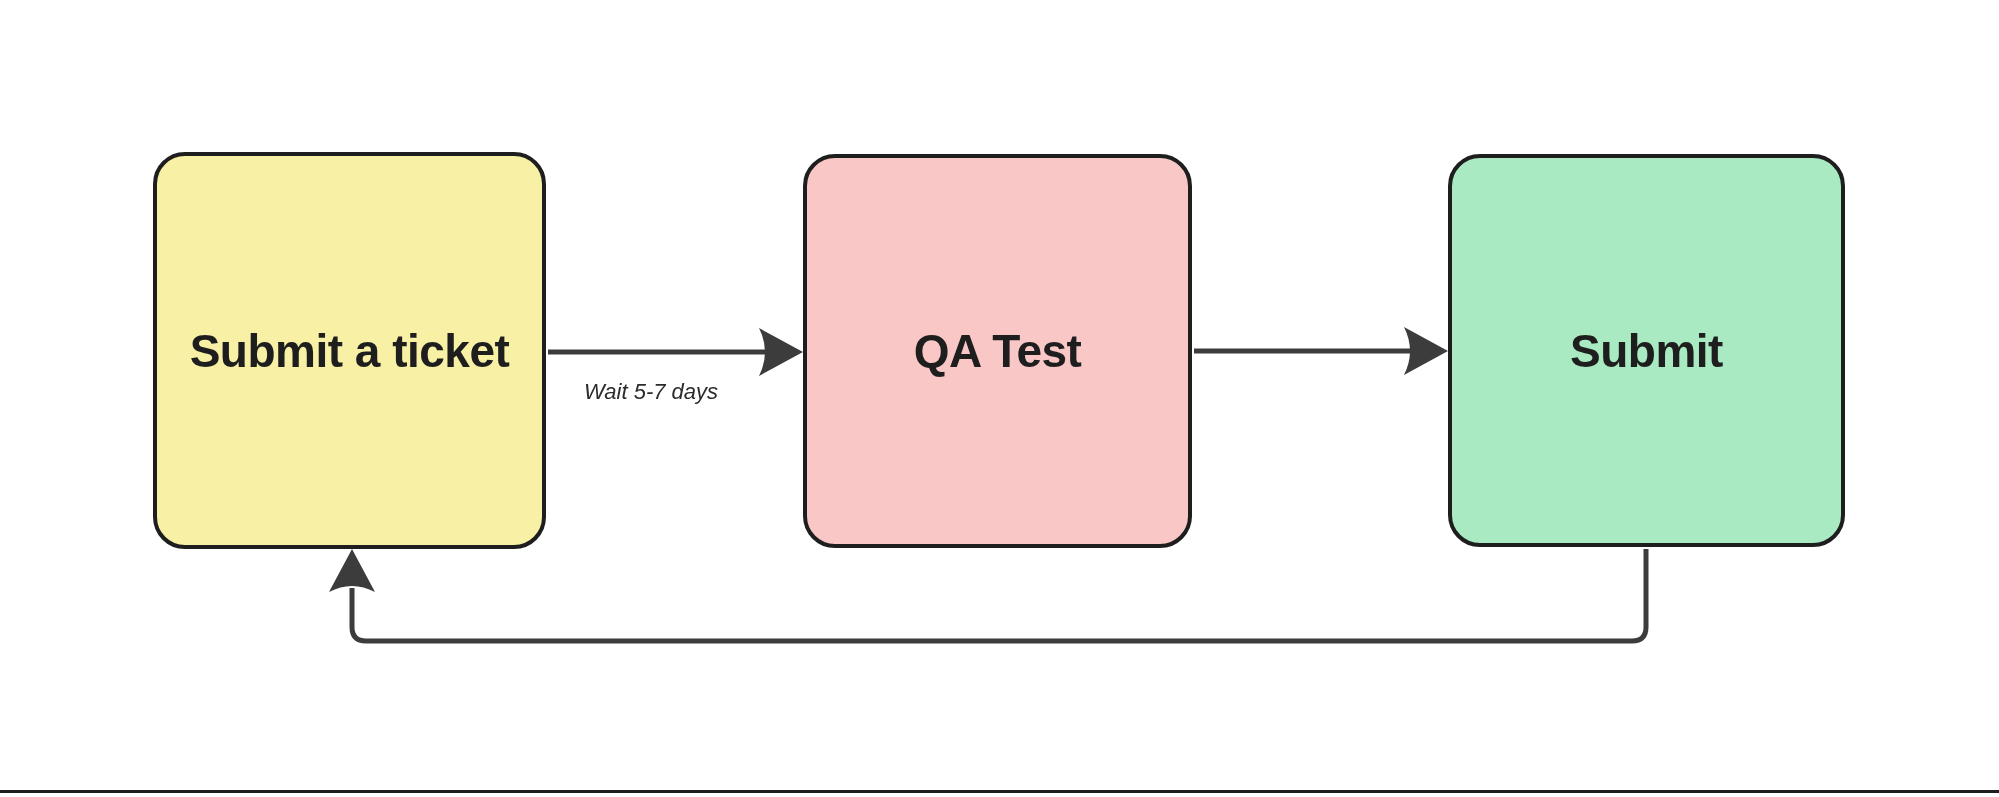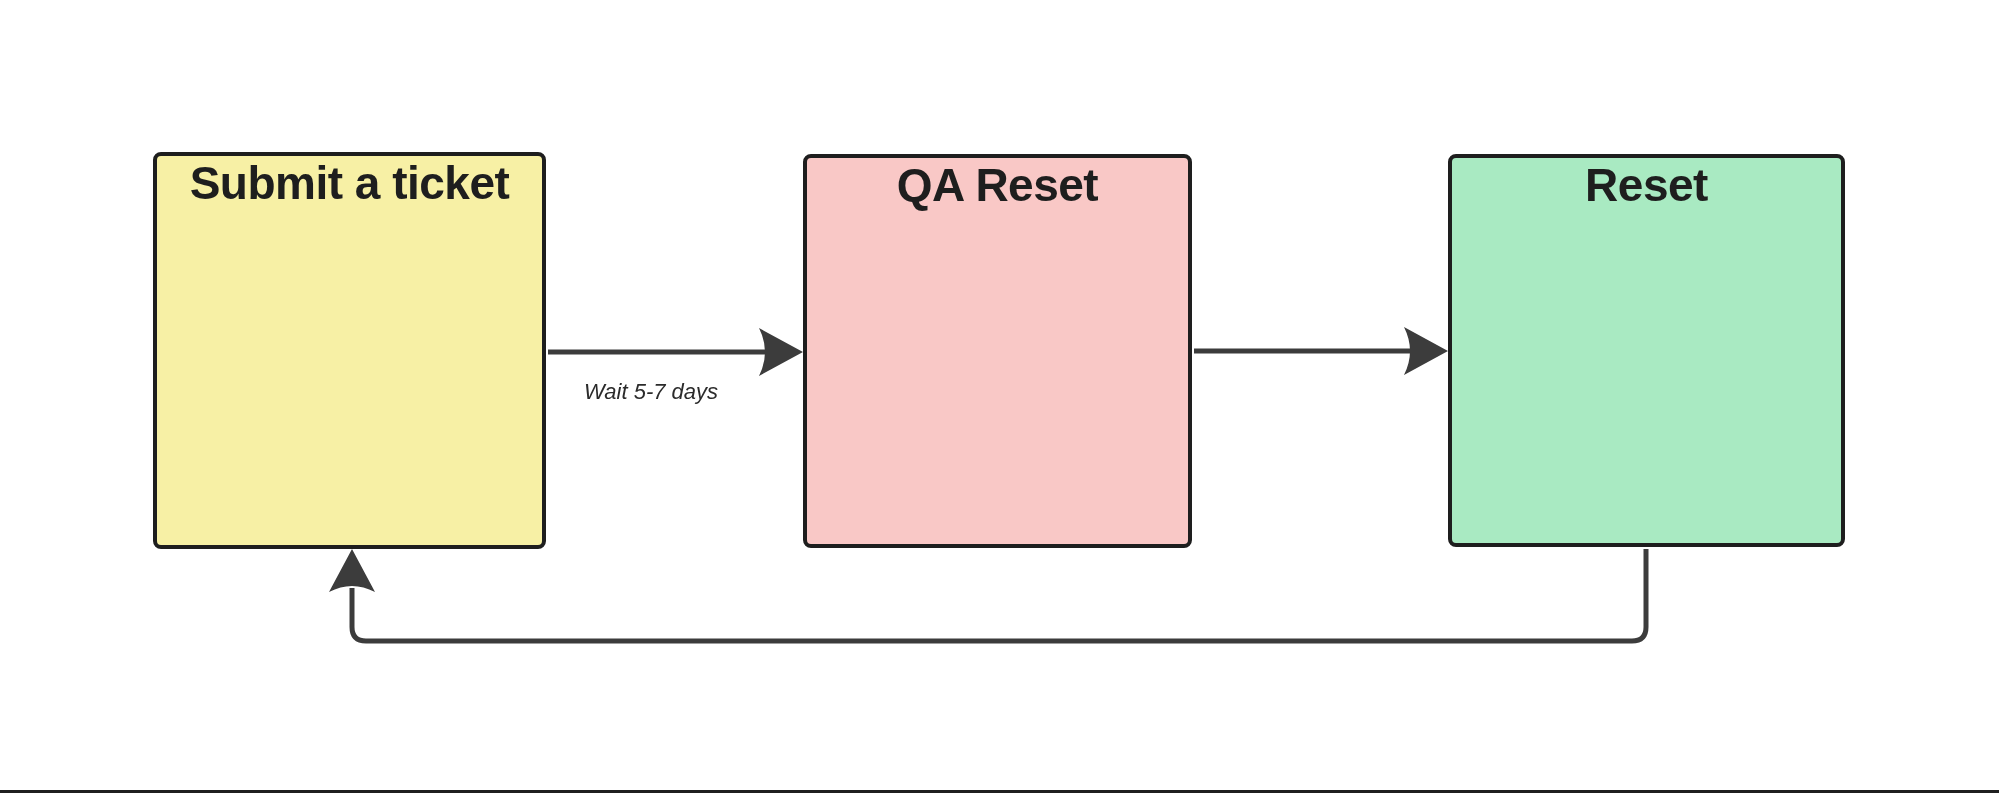--- a/index.html
+++ b/index.html
@@ -23,22 +23,23 @@
     fill: none;
   }
   .connector-layer .edge-head {
     fill: var(--connector, #3c3c3c);
     stroke: none;
   }
   .node {
     position: absolute;
     box-sizing: border-box;
     border: 4px solid var(--node_border, #1e1e1e);
-    border-radius: 8px;
+    border-radius: 32px;
     display: flex;
+    align-items: center;
     justify-content: center;
     text-align: center;
     font-weight: 700;
     font-size: 46px;
     letter-spacing: -0.5px;
     color: var(--node_text, #1e1e1e);
     cursor: pointer;
   }
   #node-submit { left: 153px; top: 152px; width: 393px; height: 397px; }
   #node-qa     { left: 803px; top: 154px; width: 389px; height: 394px; }
@@ -82,25 +83,25 @@
       <path class="edge-line" d="M1646,549 L1646,627 Q1646,641 1632,641 L366,641 Q352,641 352,627 L352,588"></path>
       <path class="edge-head" d="M352,549 L329,592 Q352,580 375,592 Z"></path>
     </g>
   </svg>
 
   <div class="node" id="node-submit" style="background: rgb(247, 240, 165);">
     <span>Submit a ticket</span>
   </div>
 
   <div class="node" id="node-qa" style="background: rgb(249, 200, 198);">
-    <span>QA Reset</span>
+    <span>QA Test</span>
   </div>
 
   <div class="node" id="node-reset" style="background: rgb(169, 234, 194);">
-    <span>Reset</span>
+    <span>Submit</span>
   </div>
 
   <div class="edge-label" id="label-wait">Wait 5-7 days</div>
 
 
   <div class="bottom-panel-edge"></div>
 
 </div>
 
 </body></html>

